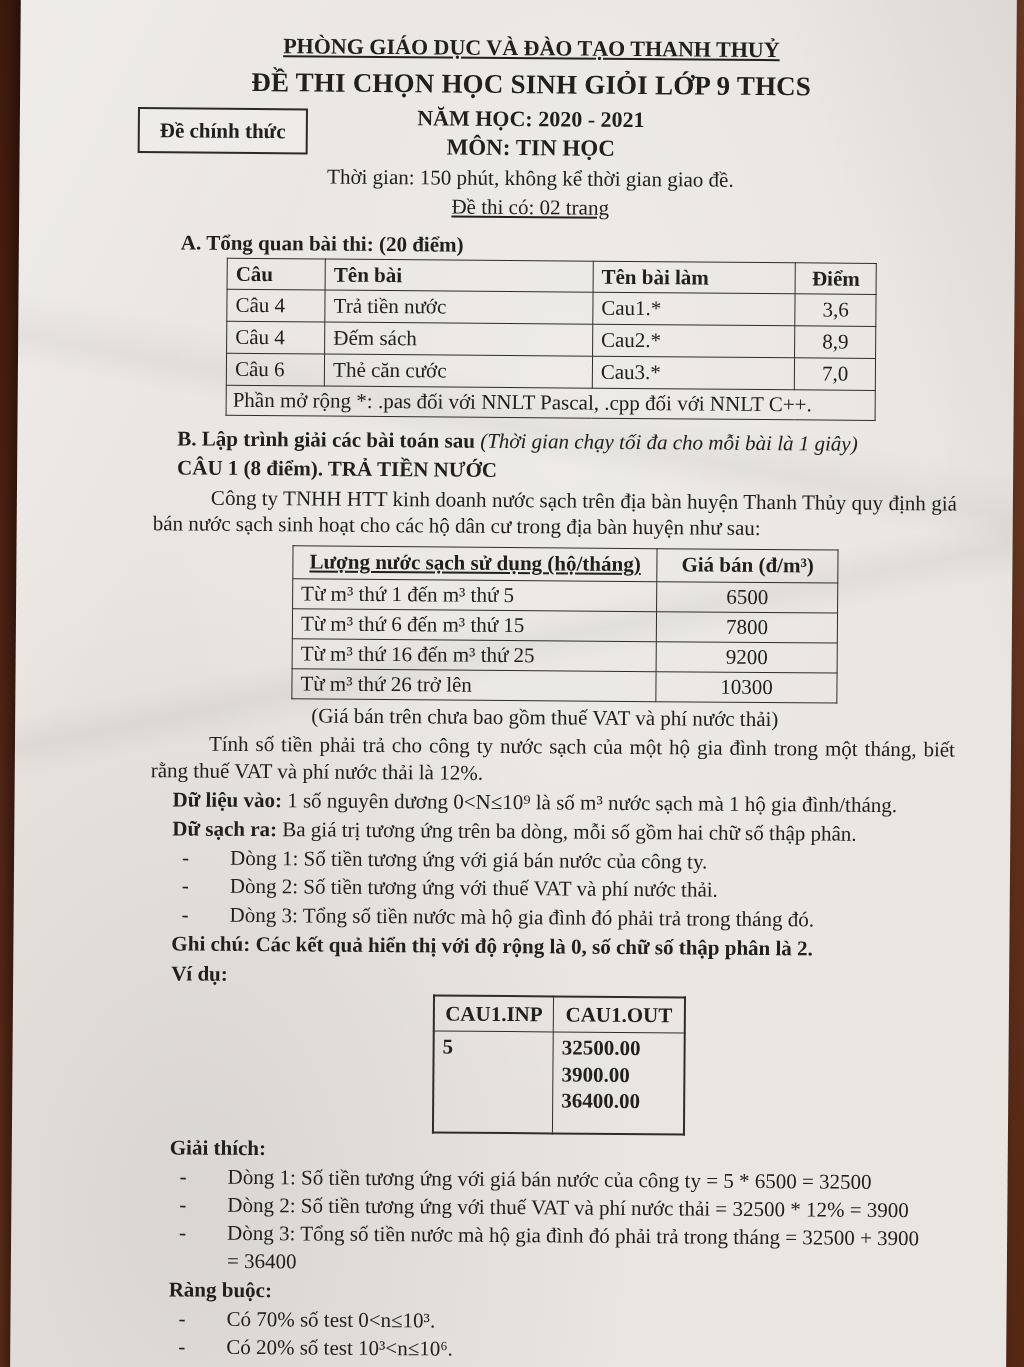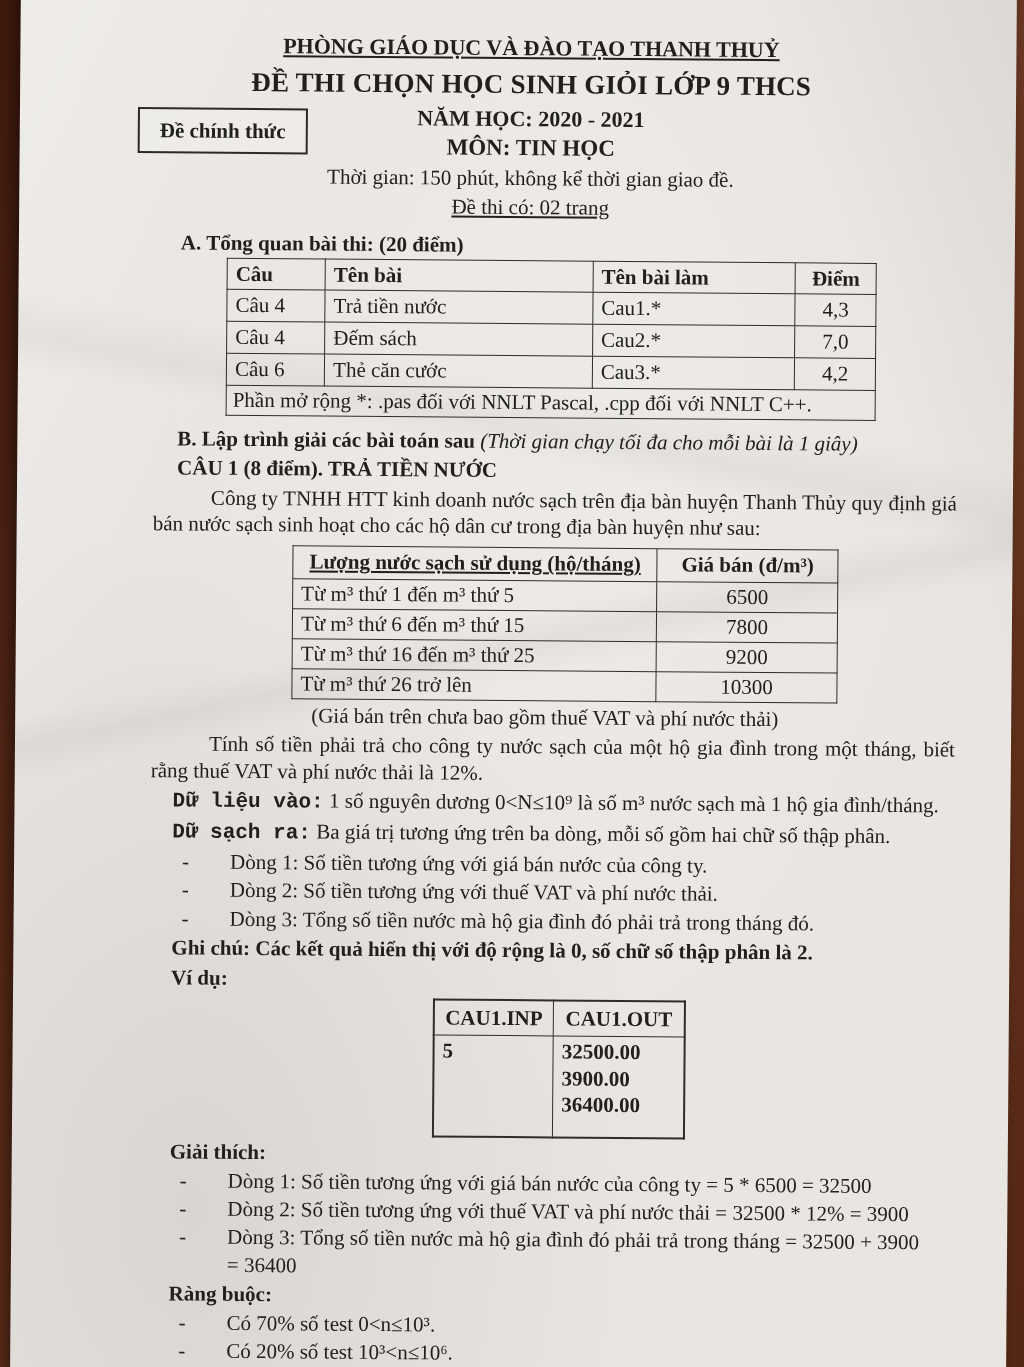--- a/index.html
+++ b/index.html
@@ -54,21 +54,21 @@
   .para{margin:3px 56px 0 136px;text-indent:58px;text-align:justify;}
   .priceTable{margin:7px 0 0 276px;width:546px;}
   .priceTable th{height:30px;font-weight:bold;}
   .priceTable .c-qty{width:372px;text-align:left;}
   .priceTable .c-price{width:174px;text-align:center;}
   .priceTable th.c-qty{text-align:center;}
   .priceTable th.c-qty span{text-decoration:underline;}
   .priceTable td{height:27px;}
   .caption{margin:3px 0 0 296px;}
   .lbl-line{margin:3px 50px 0 158px;}
-  .lbl-line b{font-weight:bold;font-family:Liberation Mono, monospace;}
+  .lbl-line b{font-weight:bold;}
   .dash-row{position:relative;margin:2px 50px 0 216px;}
   .dash-row::before{content:"-";position:absolute;left:-48px;top:0;}
   .bold-line{margin:3px 50px 0 158px;font-weight:bold;}
   .exTable{margin:6px 0 0 420px;width:253px;border:2px solid #2e2d2b;}
   .exTable th{height:32px;font-weight:bold;text-align:center;}
   .exTable .c-inp{width:117px;margin-top:12px;}
   .exTable .c-out{width:136px;}
   .exTable td{vertical-align:top;text-align:left;font-weight:bold;padding:2px 8px;height:96px;}
   .cont-line{margin:1px 50px 0 216px;}
 </style>
@@ -96,33 +96,33 @@
           <th class="c-ten">Tên bài</th>
           <th class="c-lam">Tên bài làm</th>
           <th class="c-diem">Điểm</th>
         </tr>
       </thead>
       <tbody>
         <tr>
           <td class="c-cau">Câu 4</td>
           <td class="c-ten">Trả tiền nước</td>
           <td class="c-lam">Cau1.*</td>
-          <td class="c-diem">4,3</td>
+          <td class="c-diem">3,6</td>
         </tr>
         <tr>
           <td class="c-cau">Câu 4</td>
           <td class="c-ten">Đếm sách</td>
           <td class="c-lam">Cau2.*</td>
-          <td class="c-diem">7,0</td>
+          <td class="c-diem">8,9</td>
         </tr>
         <tr>
           <td class="c-cau">Câu 6</td>
           <td class="c-ten">Thẻ căn cước</td>
           <td class="c-lam">Cau3.*</td>
-          <td class="c-diem">4,2</td>
+          <td class="c-diem">7,0</td>
         </tr>
         <tr class="footnote">
           <td colspan="4">Phần mở rộng *: .pas đối với NNLT Pascal, .cpp đối với NNLT C++.</td>
         </tr>
       </tbody>
     </table>
 
     <div class="h-b"><span>B. Lập trình giải các bài toán sau </span><i>(Thời gian chạy tối đa cho mỗi bài là 1 giây)</i></div>
 
     <div class="h-cau">CÂU 1 (8 điểm). TRẢ TIỀN NƯỚC</div>

